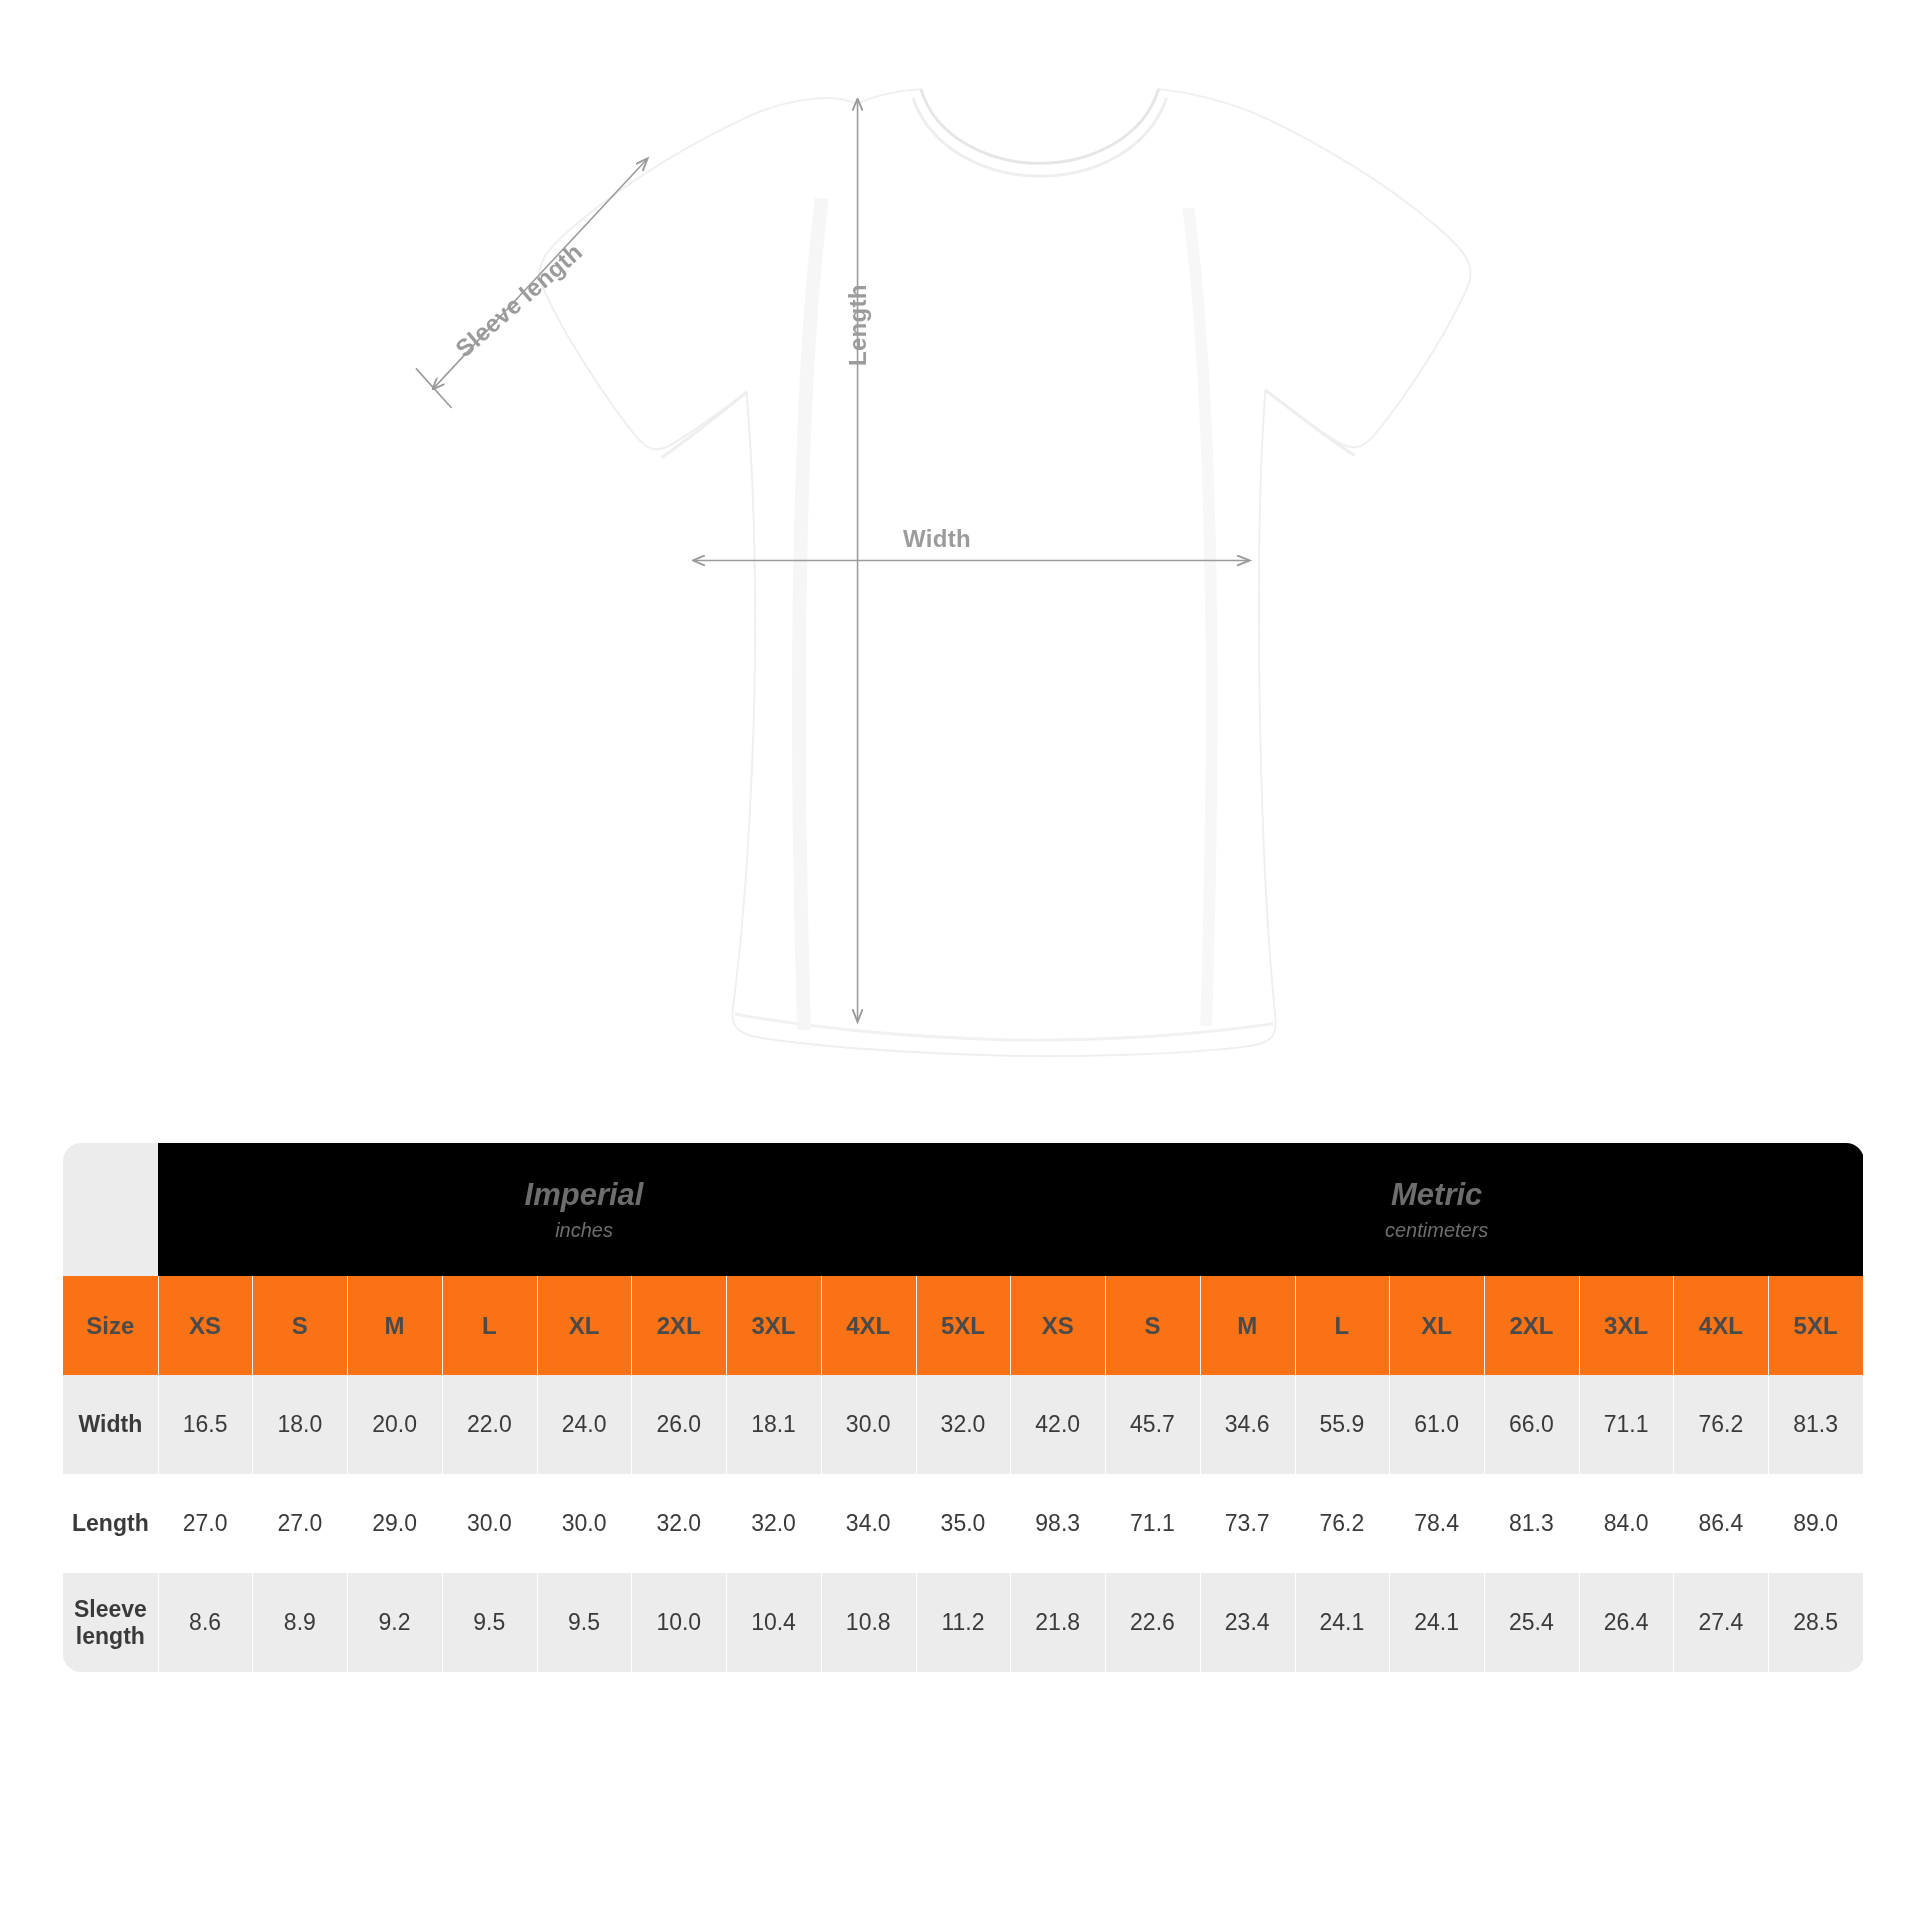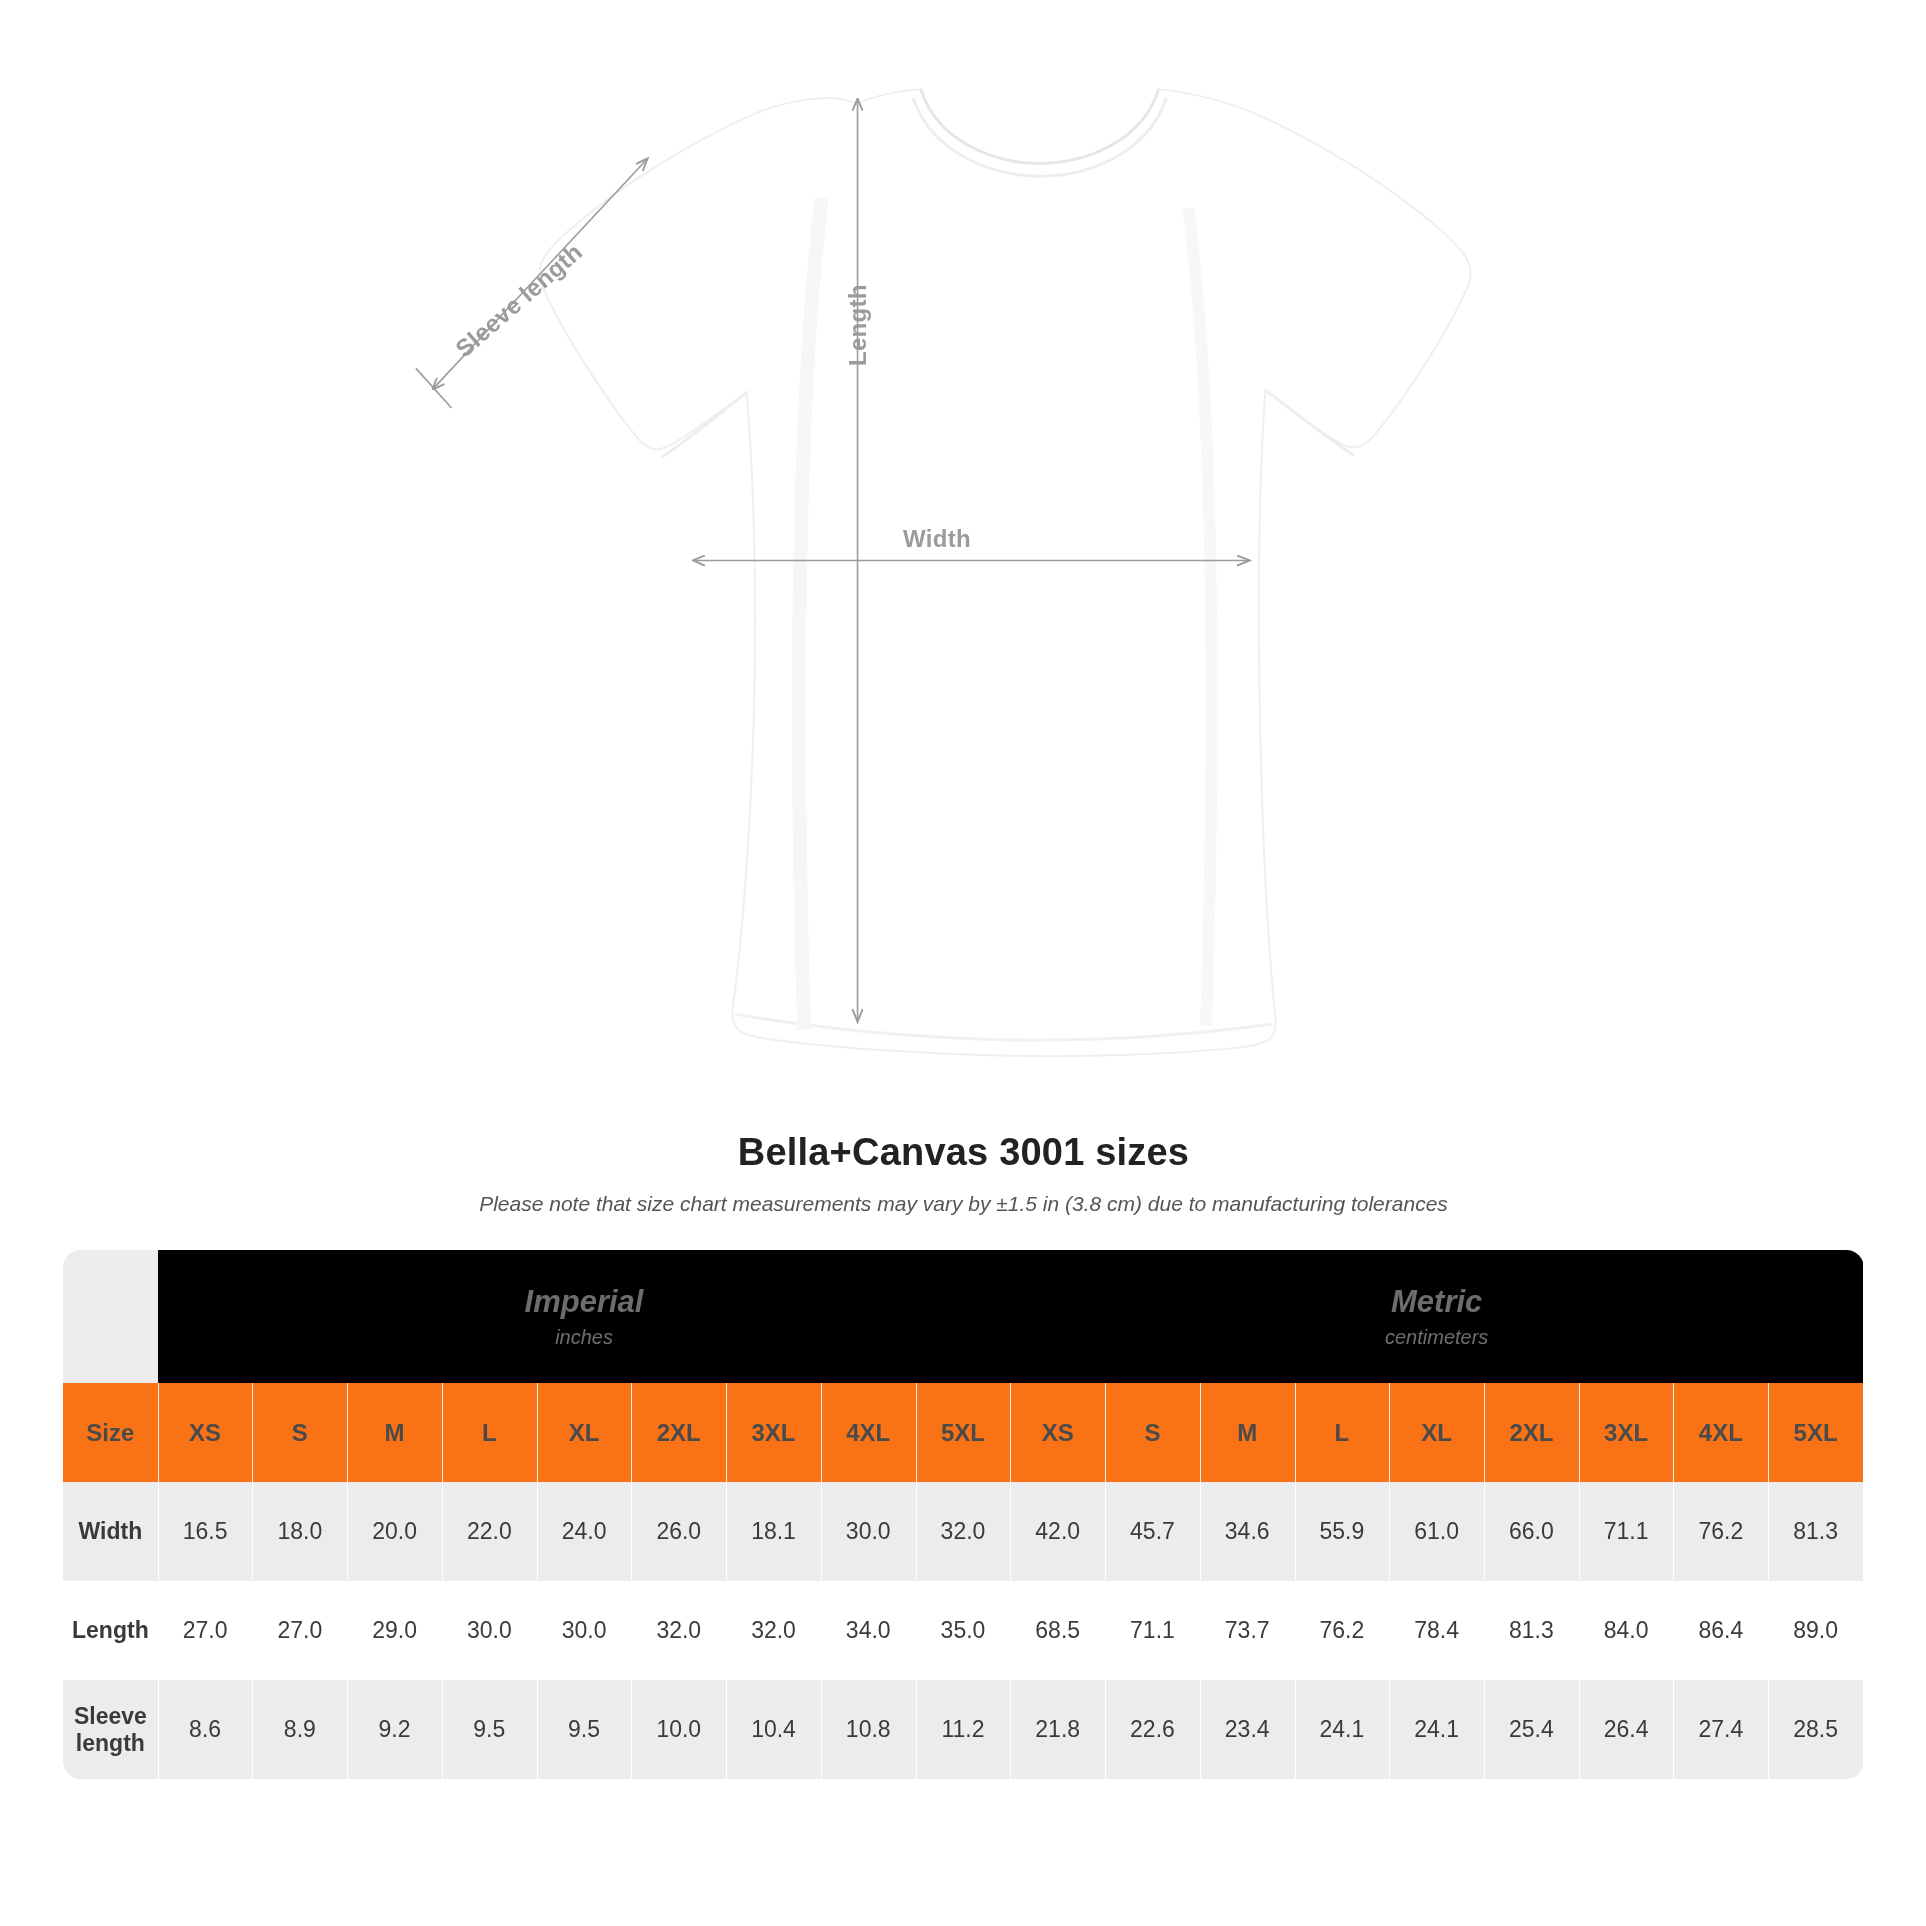--- a/index.html
+++ b/index.html
@@ -216,24 +216,20 @@
 
         <line x1="420" y1="372" x2="456" y2="412" stroke="#9b9b9b" stroke-width="1.6"></line>
       </g>
     </svg>
 
     <div class="dim-label width">Width</div>
     <div class="dim-label length">Length</div>
     <div class="dim-label sleeve">Sleeve length</div>
   </div>
 
-  <div class="title-block">
-    <div class="chart-title">Bella+Canvas 3001 sizes</div>
-    <div class="chart-note">Please note that size chart measurements may vary by ±1.5 in (3.8 cm) due to manufacturing tolerances</div>
-  </div>
 
   <div class="table-wrap">
     <table class="size-table">
       <tbody>
         <tr class="unit-row">
           <td class="corner"></td>
           <td colspan="9">
             <div class="unit-name">Imperial</div>
             <div class="unit-sub">inches</div>
           </td>
@@ -291,21 +287,21 @@
           <td class="rowhead">Length</td>
           <td>27.0</td>
           <td>27.0</td>
           <td>29.0</td>
           <td>30.0</td>
           <td>30.0</td>
           <td>32.0</td>
           <td>32.0</td>
           <td>34.0</td>
           <td>35.0</td>
-          <td>68.5</td>
+          <td>98.3</td>
           <td>71.1</td>
           <td>73.7</td>
           <td>76.2</td>
           <td>78.4</td>
           <td>81.3</td>
           <td>84.0</td>
           <td>86.4</td>
           <td>89.0</td>
         </tr>
 

